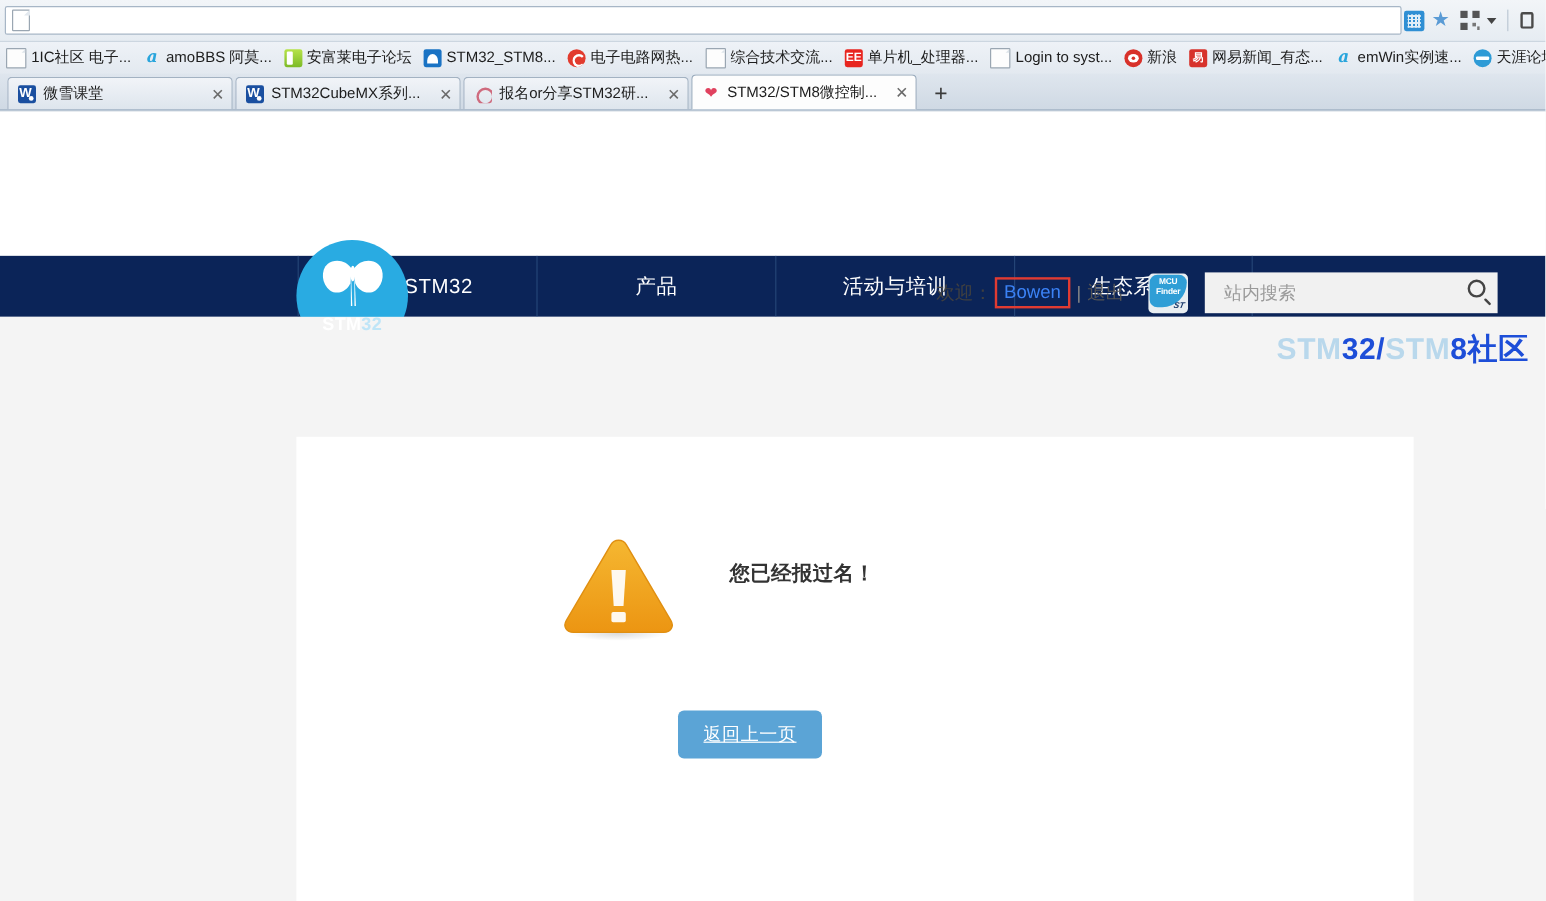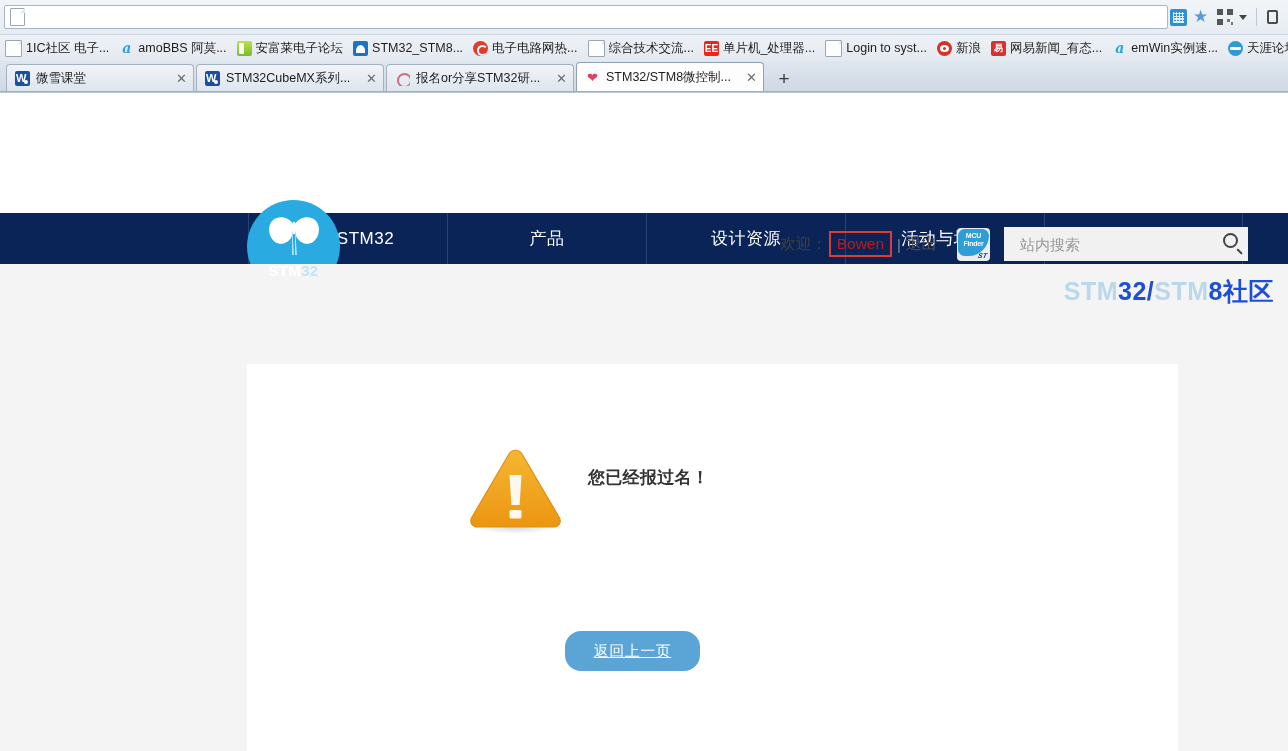--- a/index.html
+++ b/index.html
@@ -332,21 +332,21 @@
     color: #404040;
     white-space: nowrap;
   }
   .user-box {
     border: 2px solid #e03b32;
     padding: 2px 6px;
     margin: 0 2px;
     line-height: 1.15;
   }
   .user-name {
-    color: #b91c1c;
+    color: #3b82f6;
     font-size: 15.5px;
     text-align: right;
   }
   .sep-bar {
     color: #888;
     font-size: 15px;
     margin: 0 5px 0 3px;
   }
   .logout-link {
     color: #555555;
@@ -498,46 +498,45 @@
     padding-top: 83px;
     padding-left: 221px;
   }
   .warn-icon {
     width: 95px;
     height: 88px;
     flex: none;
     position: relative;
   }
   .msg-text {
-    margin-left: 25px;
+    margin-left: 45px;
     margin-top: 19px;
     font-size: 17px;
     color: #333333;
     font-weight: bold;
     letter-spacing: .3px;
   }
   .btn-row {
     display: flex;
     gap: 46px;
     padding-left: 318px;
     margin-top: 57px;
   }
   .btn {
-    width: 135px;
+    width: 120px;
     height: 40px;
     background: #5ba4d6;
     border: none;
-    border-radius: 16px;
+    border-radius: 5px;
     color: #ffffff;
     font-size: 15px;
     font-family: inherit;
     text-decoration: underline;
     cursor: pointer;
     letter-spacing: .5px;
-    margin-top: 39px;
   }
 </style>
 </head>
 <body>
 
 <div class="browser-chrome">
 
   <div class="addr-row">
     <div class="addr-box">
       <span class="page-icon"></span>
@@ -661,21 +660,20 @@
         <input class="search-input" value="" placeholder="站内搜索" style="">
         <span class="search-ico"></span>
       </div>
     </div>
   </div>
 
   <nav class="site-nav">
     <div class="nav-spacer"></div>
     <a class="nav-item">关于STM32</a>
     <a class="nav-item">产品</a>
-    <a class="nav-item">设计资源</a>
     <a class="nav-item">活动与培训</a>
     <a class="nav-item">生态系统</a>
   </nav>
 
   <div class="main">
 
     <div class="watermark">
       <div class="wm-line1"><span>STM</span><span class="lt">32/</span><span>STM</span><span class="lt">8社区</span></div>
     </div>
 

